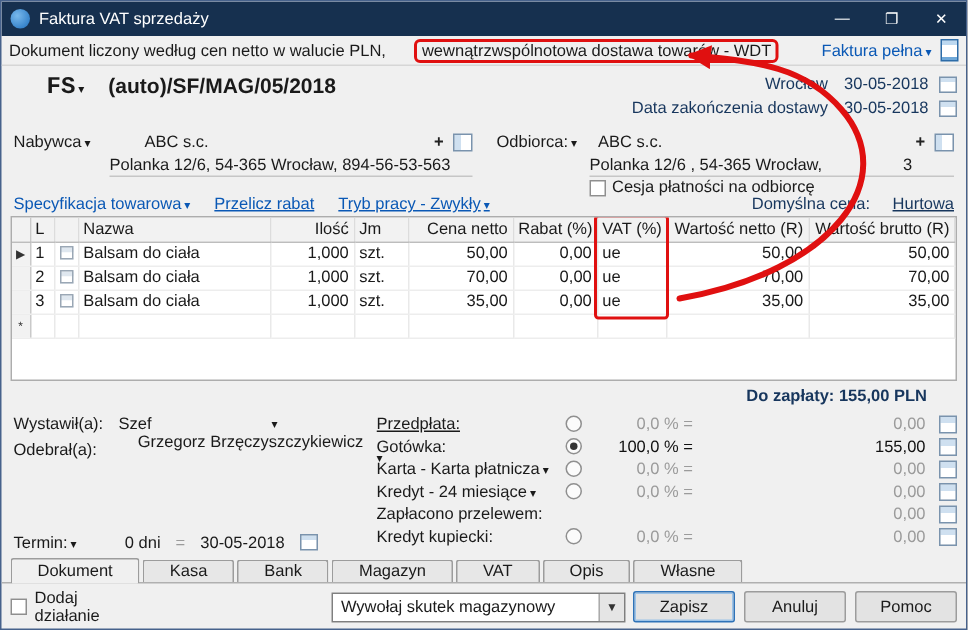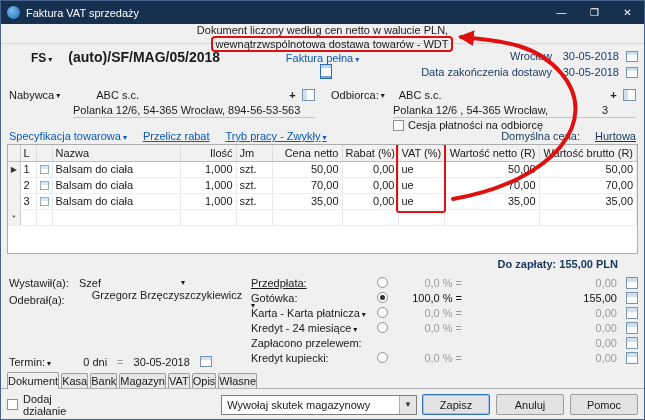--- a/index.html
+++ b/index.html
@@ -7,32 +7,32 @@
   body{font-family:"Liberation Sans",sans-serif;}
   .window{width:645px;height:420px;border:1px solid #47628c;background:#f0f0f0;position:relative;overflow:hidden;font-size:11px;color:#1a1a1a;}
 
   
   .titlebar{height:23px;background:#16304f;color:#fff;display:flex;align-items:center;padding-left:6px;}
   .app-icon{width:13px;height:13px;border-radius:50%;background:radial-gradient(circle at 35% 35%,#79b9ec,#1e6fbe);margin-right:6px;flex:none;}
   .win-controls{margin-left:auto;display:flex;height:100%;}
   .win-controls span{width:33px;display:flex;align-items:center;justify-content:center;font-size:10px;}
 
   
-  .infobar{height:20px;border-bottom:1px solid #d6d6d6;display:flex;align-items:center;padding:0 5px;white-space:nowrap;flex-direction:column;}
+  .infobar{height:20px;border-bottom:1px solid #d6d6d6;display:flex;align-items:center;padding:0 5px;white-space:nowrap;}
   .redbox{border:2px solid #e01010;border-radius:4px;padding:0 3px;margin-left:19px;}
   .link{color:#0a58b5;text-decoration:none;cursor:pointer;}
   .u{text-decoration:underline;}
   .caret{font-size:8px;margin-left:2px;}
   .ib-spacer{flex:1;}
   .doc-icon{width:12px;height:15px;margin-left:6px;border:1px solid #2d6ca8;background:linear-gradient(#bcd8f0 0 3px,#fff 3px);box-shadow:inset 0 -2px 0 #6fa8d8;flex:none;}
 
   
   .header{height:42px;position:relative;padding:5px 8px 0;}
   .docline{margin-left:22px;display:flex;align-items:baseline;}
-  .fs{font-size:12px;font-weight:bold;}
+  .fs{font-size:16px;font-weight:bold;font-family:Liberation Mono, monospace;}
   .docnum{font-size:14px;font-weight:bold;margin-left:16px;}
   .dates{position:absolute;right:6px;top:4px;color:#17365d;}
   .daterow{height:16px;display:flex;justify-content:flex-end;align-items:center;gap:7px;}
   .dateval{min-width:60px;text-align:right;}
   .cal{width:12px;height:11px;border:1px solid #7a93ad;background:linear-gradient(#cfe0f0 0 3px,#fff 3px);flex:none;}
 
   
   .parties{height:43px;display:flex;padding:1px 8px 0;}
   .party{position:relative;}
   .party.buyer{width:306px;flex:none;}
@@ -86,21 +86,21 @@
   .pay-radio.sel::after{content:"";display:block;width:5px;height:5px;border-radius:50%;background:#333;margin:2px;}
   .pay-radio.none{visibility:hidden;}
   .pay-pct{width:70px;text-align:right;color:#9b9b9b;flex:none;}
   .pay-pct.active{color:#111;}
   .pay-amt{flex:1;text-align:right;color:#9b9b9b;padding-right:5px;}
   .pay-amt.active{color:#111;}
   .calc-icon{width:12px;height:12px;border:1px solid #7a93ad;background:linear-gradient(#cfe0f0 0 4px,#fff 4px);flex:none;}
 
   
   .tabs{height:17px;display:flex;align-items:flex-end;padding:0 6px;border-bottom:1px solid #b0b0b0;}
-  .tab{border:1px solid #9c9c9c;border-bottom:none;background:#e7e7e7;padding:1px 0 2px;margin-right:2px;border-radius:2px 2px 0 0;height:15px;line-height:12px;}
+  .tab{border:1px solid #9c9c9c;border-bottom:none;background:#e7e7e7;padding:1px 17px 2px;margin-right:2px;border-radius:2px 2px 0 0;height:15px;line-height:12px;}
   .tab.active{background:#f0f0f0;height:17px;margin-bottom:-1px;line-height:14px;}
 
   
   .footer{height:31px;display:flex;align-items:center;padding:0 6px;gap:5px;}
   .dropdown{width:212px;height:20px;border:1px solid #7f7f7f;background:#fff;display:flex;align-items:center;padding-left:5px;margin-left:124px;}
   .dd-arrow{margin-left:auto;width:17px;height:18px;background:#e5e5e5;border-left:1px solid #ababab;display:flex;align-items:center;justify-content:center;font-size:8px;color:#333;}
   .btns{margin-left:auto;display:flex;gap:6px;}
   .btn{width:68px;height:21px;background:#e3e3e3;border:1px solid #9c9c9c;display:flex;align-items:center;justify-content:center;border-radius:2px;}
   .btn.default{border:1px solid #2f73b8;box-shadow:inset 0 0 0 1px #9cc3e8;}
 

